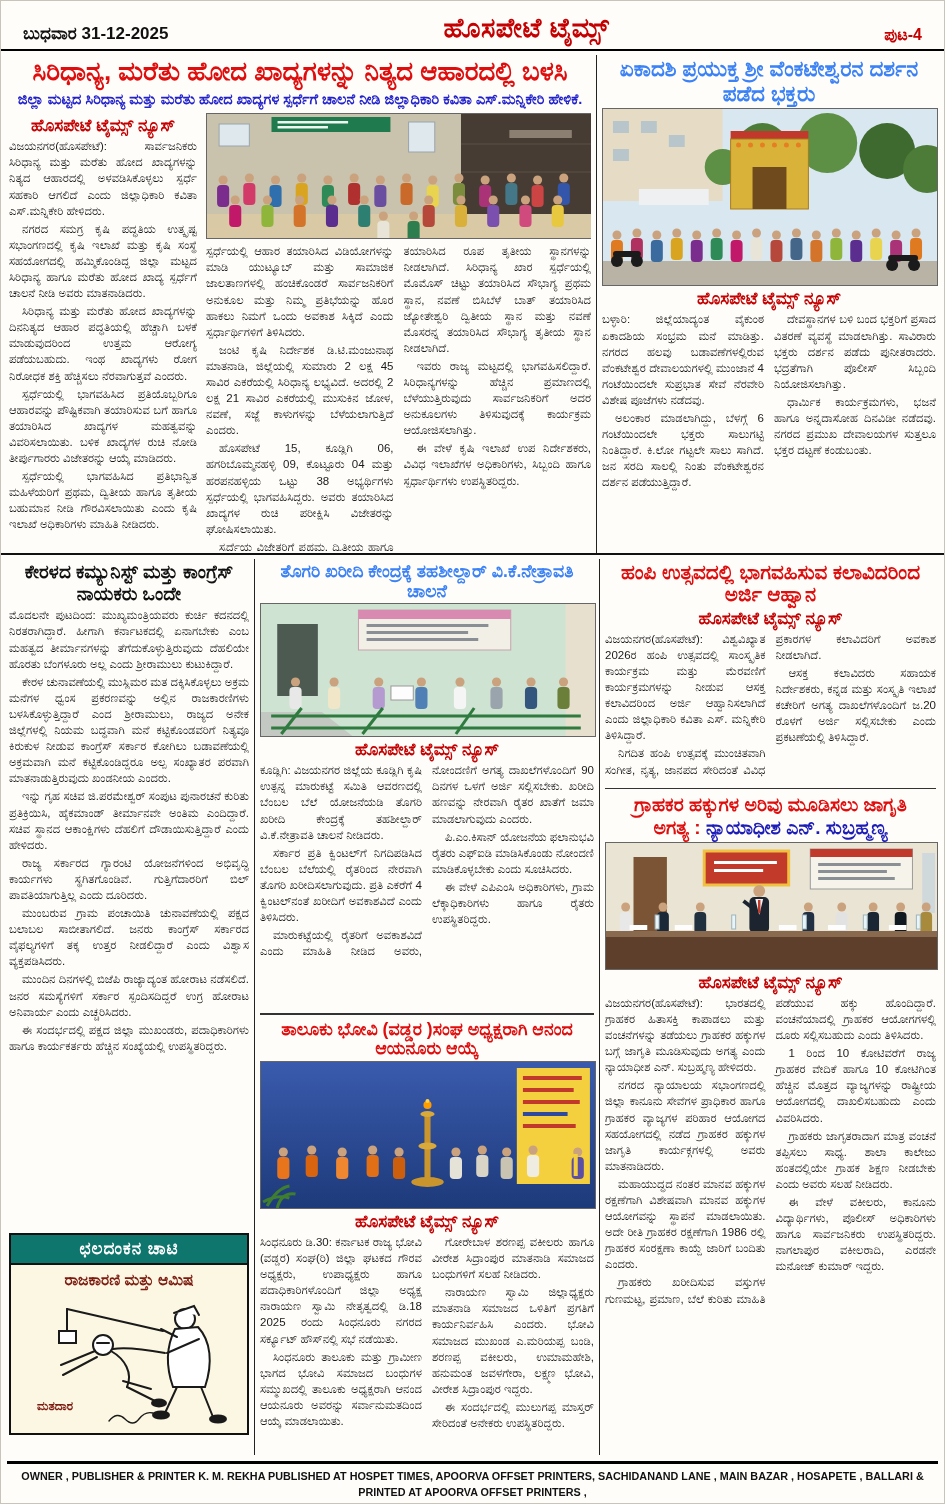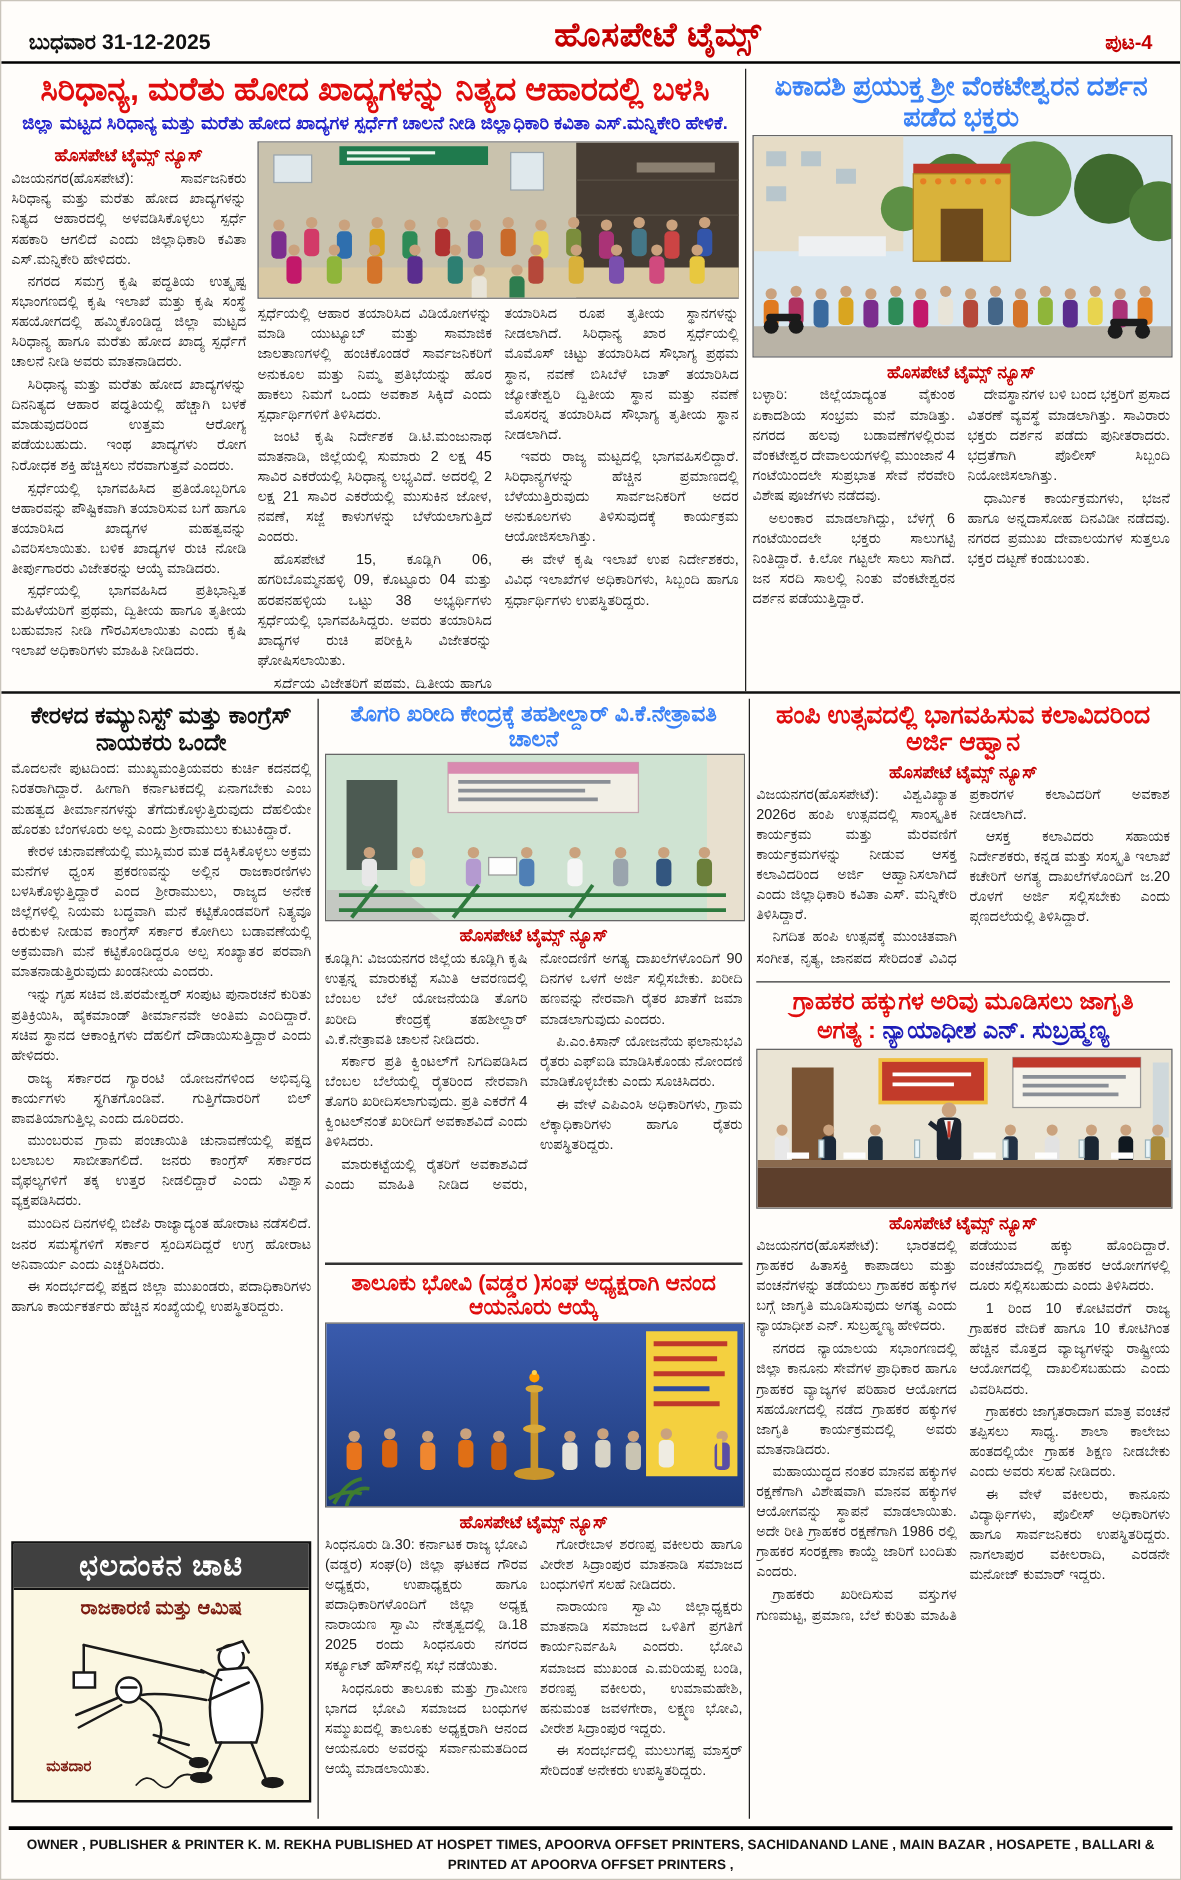--- a/index.html
+++ b/index.html
@@ -16,21 +16,21 @@
   .hrule.thin{height:1.5px;background:#333;}
   .vdiv{width:1px;background:#222;margin:0 5px;flex:none;}
   
   .top{display:flex;height:502px;padding:4px 8px 0;box-sizing:border-box;}
   .mid{display:flex;height:904px;padding:4px 8px;box-sizing:border-box;justify-content:center;}
   
   .h-red{color:#e00d0d;font-weight:bold;text-align:center;line-height:1.12;margin:2px 0;}
   .h-blue{color:#3b82f6;font-weight:bold;text-align:center;line-height:1.15;margin:2px 0;}
   .h-black{color:#111;font-weight:bold;text-align:center;line-height:1.2;margin:2px 0;}
   .sub-blue{color:#2222cc;font-weight:bold;text-align:center;font-size:14.5px;line-height:1.25;margin:2px 0 5px;}
-  .byline{color:#c40000;font-weight:bold;font-size:14px;text-align:center;margin:3px 0 2px;}
+  .byline{color:#c40000;font-weight:bold;font-size:17px;text-align:center;margin:3px 0 2px;}
   .paras p{margin:0 0 2px;text-indent:13px;font-size:11.5px;line-height:1.4;text-align:justify;}
   .paras p:first-child{text-indent:0;}
   .cols2{column-count:2;column-gap:10px;overflow:hidden;}
   .clip{overflow:hidden;}
   .photo{display:block;border:1px solid #666;background:#ddd;}
   
   .art-main{width:582px;flex:none;display:flex;flex-direction:column;}
   .art-main h1{font-size:26px;}
   .main-cols{display:flex;gap:9px;height:438px;overflow:hidden;}
   .m-col1{width:188px;flex:none;}
@@ -42,21 +42,21 @@
   .art-ek h2{font-size:21.5px;}
   
   .m-left{width:240px;flex:none;}
   .m-center{width:334px;flex:none;}
   .m-rightcol{flex:1;min-width:0;}
   .m-left h2{font-size:18.5px;}
   .m-center h2{font-size:17.5px;}
   .m-rightcol h2{font-size:19px;}
   
   .cartoon{border:2px solid #111;margin-top:8px;}
-  .cartoon-bar{background:#404040;color:#fff;font-weight:bold;font-size:23px;
+  .cartoon-bar{background:#0f766e;color:#fff;font-weight:bold;font-size:17px;
                text-align:center;padding:4px 0;letter-spacing:1px;}
   .cartoon-body{position:relative;height:168px;background:#fbf7e2;border-top:2px solid #111;}
   .cartoon-caption{position:absolute;top:6px;width:100%;text-align:center;
                    font-size:15.5px;font-weight:bold;color:#7c1b10;}
   .cartoon-label{position:absolute;bottom:20px;left:26px;font-size:12px;font-weight:bold;color:#7c1b10;}
   
   .ftr{border-top:3px solid #000;border-bottom:3px solid #000;margin:2px 6px 0;
        padding:4px 4px;text-align:center;}
   .ftr div{font-size:10.8px;font-weight:bold;color:#111;line-height:1.5;}
   .hl2{display:block;}
@@ -383,21 +383,21 @@
 
     <div class="vdiv"></div>
 
     <div class="m-rightcol">
       <article>
         <h2 class="h-red" style="font-size:20px">ಹಂಪಿ ಉತ್ಸವದಲ್ಲಿ ಭಾಗವಹಿಸುವ ಕಲಾವಿದರಿಂದ ಅರ್ಜಿ ಆಹ್ವಾನ</h2>
         <div class="byline">ಹೊಸಪೇಟೆ ಟೈಮ್ಸ್ ನ್ಯೂಸ್</div>
         <div class="paras cols2 clip" style="height:152px">
             <p>ವಿಜಯನಗರ(ಹೊಸಪೇಟೆ): ವಿಶ್ವವಿಖ್ಯಾತ 2026ರ ಹಂಪಿ ಉತ್ಸವದಲ್ಲಿ ಸಾಂಸ್ಕೃತಿಕ ಕಾರ್ಯಕ್ರಮ ಮತ್ತು ಮೆರವಣಿಗೆ ಕಾರ್ಯಕ್ರಮಗಳನ್ನು ನೀಡುವ ಆಸಕ್ತ ಕಲಾವಿದರಿಂದ ಅರ್ಜಿ ಆಹ್ವಾನಿಸಲಾಗಿದೆ ಎಂದು ಜಿಲ್ಲಾಧಿಕಾರಿ ಕವಿತಾ ಎಸ್. ಮನ್ನಿಕೇರಿ ತಿಳಿಸಿದ್ದಾರೆ.</p>
             <p>ನಿಗದಿತ ಹಂಪಿ ಉತ್ಸವಕ್ಕೆ ಮುಂಚಿತವಾಗಿ ಸಂಗೀತ, ನೃತ್ಯ, ಜಾನಪದ ಸೇರಿದಂತೆ ವಿವಿಧ ಪ್ರಕಾರಗಳ ಕಲಾವಿದರಿಗೆ ಅವಕಾಶ ನೀಡಲಾಗಿದೆ.</p>
-            <p>ಆಸಕ್ತ ಕಲಾವಿದರು ಸಹಾಯಕ ನಿರ್ದೇಶಕರು, ಕನ್ನಡ ಮತ್ತು ಸಂಸ್ಕೃತಿ ಇಲಾಖೆ ಕಚೇರಿಗೆ ಅಗತ್ಯ ದಾಖಲೆಗಳೊಂದಿಗೆ ಜ.20 ರೊಳಗೆ ಅರ್ಜಿ ಸಲ್ಲಿಸಬೇಕು ಎಂದು ಪ್ಗಣದಲೆಯಲ್ಲಿ ತಿಳಿಸಿದ್ದಾರೆ.</p>
+            <p>ಆಸಕ್ತ ಕಲಾವಿದರು ಸಹಾಯಕ ನಿರ್ದೇಶಕರು, ಕನ್ನಡ ಮತ್ತು ಸಂಸ್ಕೃತಿ ಇಲಾಖೆ ಕಚೇರಿಗೆ ಅಗತ್ಯ ದಾಖಲೆಗಳೊಂದಿಗೆ ಜ.20 ರೊಳಗೆ ಅರ್ಜಿ ಸಲ್ಲಿಸಬೇಕು ಎಂದು ಪ್ರಕಟಣೆಯಲ್ಲಿ ತಿಳಿಸಿದ್ದಾರೆ.</p>
           </div>
       </article>
       <div class="hrule thin" style="margin:5px 0"></div>
       <article>
         <h2 style="font-size:19px;text-align:center;line-height:1.2;margin:2px 0;font-weight:bold">
           <span class="hl2" style="color:#e00d0d">ಗ್ರಾಹಕರ ಹಕ್ಕುಗಳ ಅರಿವು ಮೂಡಿಸಲು ಜಾಗೃತಿ</span>
           <span class="hl2"><span style="color:#e00d0d">ಅಗತ್ಯ :</span><span style="color:#1c1cb8"> ನ್ಯಾಯಾಧೀಶ ಎನ್. ಸುಬ್ರಹ್ಮಣ್ಯ</span></span>
         </h2>
 
         <svg class="photo" width="100%" height="126" viewBox="0 0 337 126" preserveAspectRatio="none">
@@ -441,21 +441,21 @@
             <rect x="50" y="72" width="4" height="14"></rect>
               <rect x="128" y="72" width="4" height="14"></rect>
             <rect x="200" y="72" width="4" height="14"></rect>
               <rect x="262" y="72" width="4" height="14"></rect>
             <rect x="316" y="72" width="4" height="14"></rect>
           </g>
         </svg>
         <div class="byline">ಹೊಸಪೇಟೆ ಟೈಮ್ಸ್ ನ್ಯೂಸ್</div>
         <div class="paras cols2 clip" style="height:478px">
             <p>ವಿಜಯನಗರ(ಹೊಸಪೇಟೆ): ಭಾರತದಲ್ಲಿ ಗ್ರಾಹಕರ ಹಿತಾಸಕ್ತಿ ಕಾಪಾಡಲು ಮತ್ತು ವಂಚನೆಗಳನ್ನು ತಡೆಯಲು ಗ್ರಾಹಕರ ಹಕ್ಕುಗಳ ಬಗ್ಗೆ ಜಾಗೃತಿ ಮೂಡಿಸುವುದು ಅಗತ್ಯ ಎಂದು ನ್ಯಾಯಾಧೀಶ ಎನ್. ಸುಬ್ರಹ್ಮಣ್ಯ ಹೇಳಿದರು.</p>
-            <p>ನಗರದ ನ್ಯಾಯಾಲಯ ಸಭಾಂಗಣದಲ್ಲಿ ಜಿಲ್ಲಾ ಕಾನೂನು ಸೇವೆಗಳ ಪ್ರಾಧಿಕಾರ ಹಾಗೂ ಗ್ರಾಹಕರ ವ್ಯಾಜ್ಯಗಳ ಪರಿಹಾರ ಆಯೋಗದ ಸಹಯೋಗದಲ್ಲಿ ನಡೆದ ಗ್ರಾಹಕರ ಹಕ್ಕುಗಳ ಜಾಗೃತಿ ಕಾರ್ಯಕ್ರಮದಲ್ಲಿ ಅವರು ಮಾತನಾಡಿದರು.</p>
+            <p>ನಗರದ ನ್ಯಾಯಾಲಯ ಸಭಾಂಗಣದಲ್ಲಿ ಜಿಲ್ಲಾ ಕಾನೂನು ಸೇವೆಗಳ ಪ್ರಾಧಿಕಾರ ಹಾಗೂ ಗ್ರಾಹಕರ ವ್ಯಾಜ್ಯಗಳ ಪರಿಹಾರ ಆಯೋಗದ ಸಹಯೋಗದಲ್ಲಿ ನಡೆದ ಗ್ರಾಹಕರ ಹಕ್ಕುಗಳ ಜಾಗೃತಿ ಕಾರ್ಯಕ್ಗಗಳಲ್ಲಿ ಅವರು ಮಾತನಾಡಿದರು.</p>
             <p>ಮಹಾಯುದ್ಧದ ನಂತರ ಮಾನವ ಹಕ್ಕುಗಳ ರಕ್ಷಣೆಗಾಗಿ ವಿಶೇಷವಾಗಿ ಮಾನವ ಹಕ್ಕುಗಳ ಆಯೋಗವನ್ನು ಸ್ಥಾಪನೆ ಮಾಡಲಾಯಿತು. ಅದೇ ರೀತಿ ಗ್ರಾಹಕರ ರಕ್ಷಣೆಗಾಗಿ 1986 ರಲ್ಲಿ ಗ್ರಾಹಕರ ಸಂರಕ್ಷಣಾ ಕಾಯ್ದೆ ಜಾರಿಗೆ ಬಂದಿತು ಎಂದರು.</p>
             <p>ಗ್ರಾಹಕರು ಖರೀದಿಸುವ ವಸ್ತುಗಳ ಗುಣಮಟ್ಟ, ಪ್ರಮಾಣ, ಬೆಲೆ ಕುರಿತು ಮಾಹಿತಿ ಪಡೆಯುವ ಹಕ್ಕು ಹೊಂದಿದ್ದಾರೆ. ವಂಚನೆಯಾದಲ್ಲಿ ಗ್ರಾಹಕರ ಆಯೋಗಗಳಲ್ಲಿ ದೂರು ಸಲ್ಲಿಸಬಹುದು ಎಂದು ತಿಳಿಸಿದರು.</p>
             <p>1 ರಿಂದ 10 ಕೋಟಿವರೆಗೆ ರಾಜ್ಯ ಗ್ರಾಹಕರ ವೇದಿಕೆ ಹಾಗೂ 10 ಕೋಟಿಗಿಂತ ಹೆಚ್ಚಿನ ಮೊತ್ತದ ವ್ಯಾಜ್ಯಗಳನ್ನು ರಾಷ್ಟ್ರೀಯ ಆಯೋಗದಲ್ಲಿ ದಾಖಲಿಸಬಹುದು ಎಂದು ವಿವರಿಸಿದರು.</p>
             <p>ಗ್ರಾಹಕರು ಜಾಗೃತರಾದಾಗ ಮಾತ್ರ ವಂಚನೆ ತಪ್ಪಿಸಲು ಸಾಧ್ಯ. ಶಾಲಾ ಕಾಲೇಜು ಹಂತದಲ್ಲಿಯೇ ಗ್ರಾಹಕ ಶಿಕ್ಷಣ ನೀಡಬೇಕು ಎಂದು ಅವರು ಸಲಹೆ ನೀಡಿದರು.</p>
             <p>ಈ ವೇಳೆ ವಕೀಲರು, ಕಾನೂನು ವಿದ್ಯಾರ್ಥಿಗಳು, ಪೊಲೀಸ್ ಅಧಿಕಾರಿಗಳು ಹಾಗೂ ಸಾರ್ವಜನಿಕರು ಉಪಸ್ಥಿತರಿದ್ದರು. ನಾಗಲಾಪುರ ವಕೀಲರಾದಿ, ಎರಡನೇ ಮನೋಜ್ ಕುಮಾರ್ ಇದ್ದರು.</p>
           </div>
       </article>
     </div>
   </section>
 

